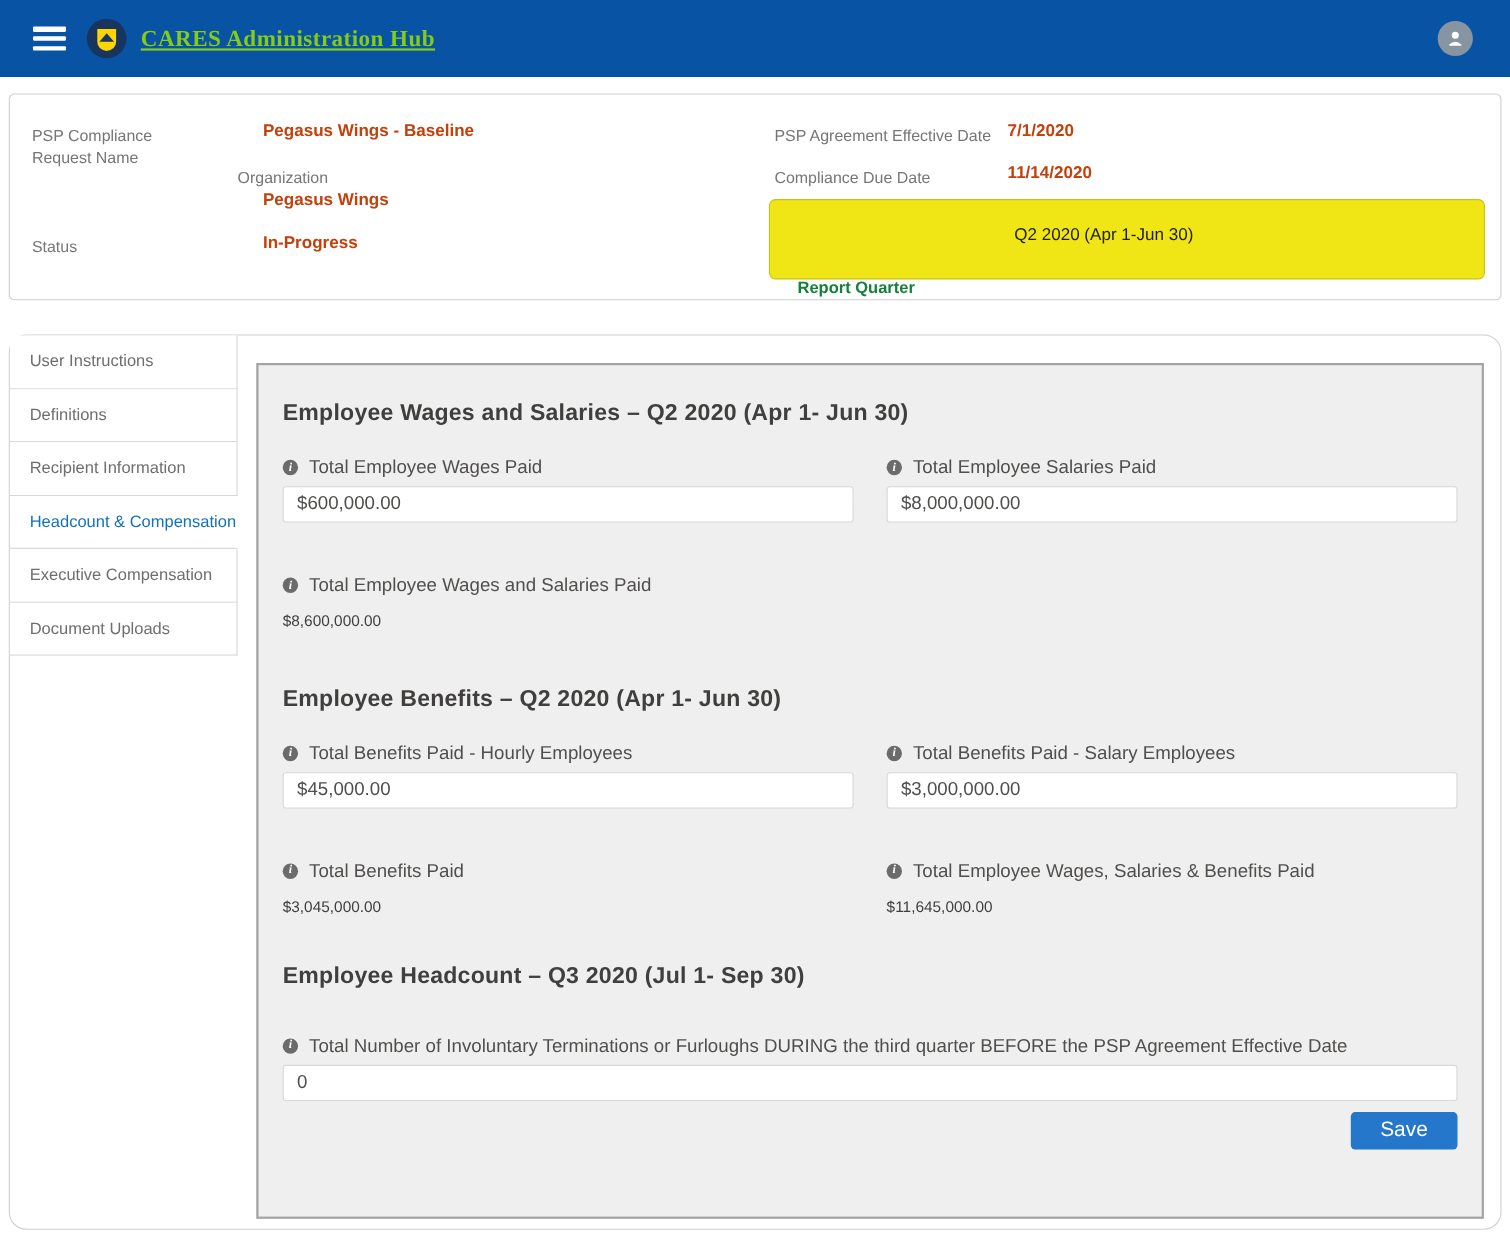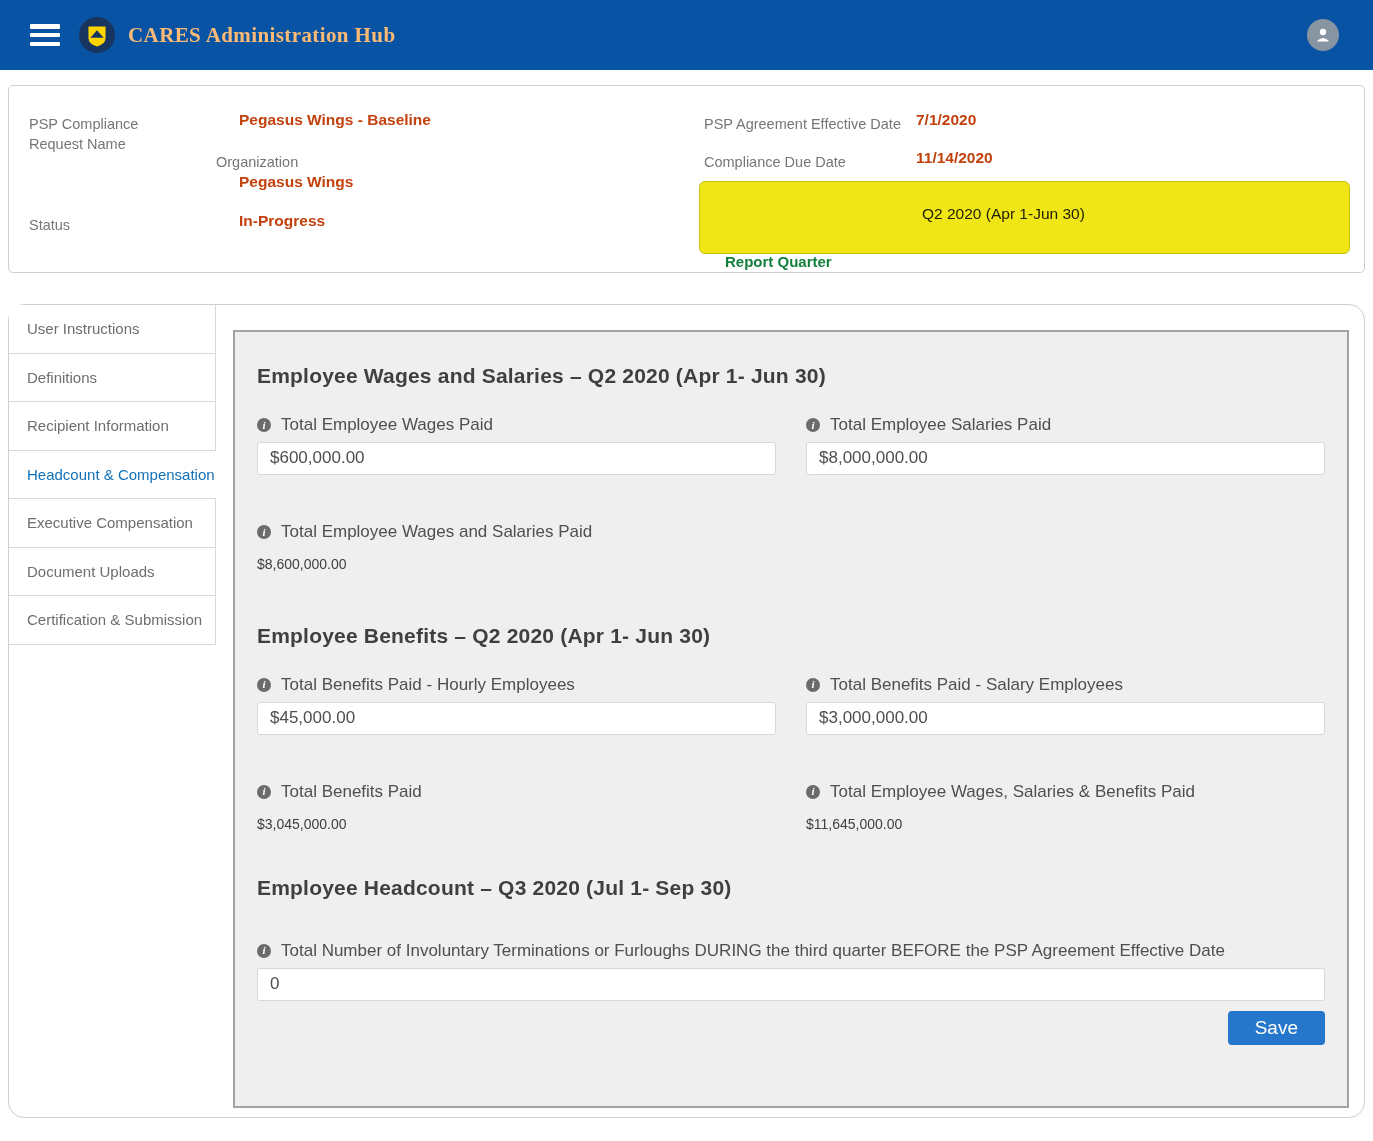--- a/index.html
+++ b/index.html
@@ -6,22 +6,22 @@
   html,body { width:1373px; height:1141px; background:#fff; font-family:"Liberation Sans", sans-serif; }
   body { position:relative; overflow:hidden; }
 
   
   .appbar { position:absolute; left:0; top:0; width:1373px; height:70px; background:#0953a4;
             display:flex; align-items:center; }
   .hamburger { width:30px; height:22px; margin-left:30px; display:flex; flex-direction:column;
                justify-content:space-between; cursor:pointer; }
   .hamburger span { display:block; height:4.5px; background:#fff; border-radius:1px; }
   .logo { width:38px; height:38px; margin-left:18px; }
-  .app-title { color:#fdba74; font-family:"Liberation Serif", serif; font-size:21px; font-weight:600;
-               letter-spacing:0.4px; margin-left:12px; }
+  .app-title { color:#84cc16; font-family:"Liberation Serif", serif; font-size:21px; font-weight:600;
+               letter-spacing:0.4px; margin-left:12px;text-decoration:underline; }
   .user-btn { position:absolute; right:34px; top:19px; width:32px; height:32px; border-radius:50%;
               background:#8795a3; display:flex; align-items:center; justify-content:center; cursor:pointer; }
 
   
   .info-card { position:absolute; left:8px; top:85px; width:1357px; height:188px; background:#fff;
                border:1px solid #cfcfcf; border-radius:5px; }
   .flabel { position:absolute; color:#767674; font-size:14.5px; line-height:1.4; }
   .fvalue { position:absolute; color:#c2410c; font-size:15.5px;font-weight:bold; }
 
   .rq-box { position:absolute; left:690px; top:95px; width:651px; height:73px; background:#f0e616;
@@ -110,21 +110,20 @@
 
 <section class="lower-card">
 
   <nav class="tabs">
     <div class="tab">User Instructions</div>
     <div class="tab">Definitions</div>
     <div class="tab">Recipient Information</div>
     <div class="tab active">Headcount &amp; Compensation</div>
     <div class="tab">Executive Compensation</div>
     <div class="tab">Document Uploads</div>
-    <div class="tab">Certification &amp; Submission</div>
   </nav>
 
   <div class="panel">
 
     <h2 class="h-wages">Employee Wages and Salaries – Q2 2020 (Apr 1- Jun 30)</h2>
 
     <div class="grid2">
       <div>
         <div class="field-label">
           <span class="info-i">i</span>

